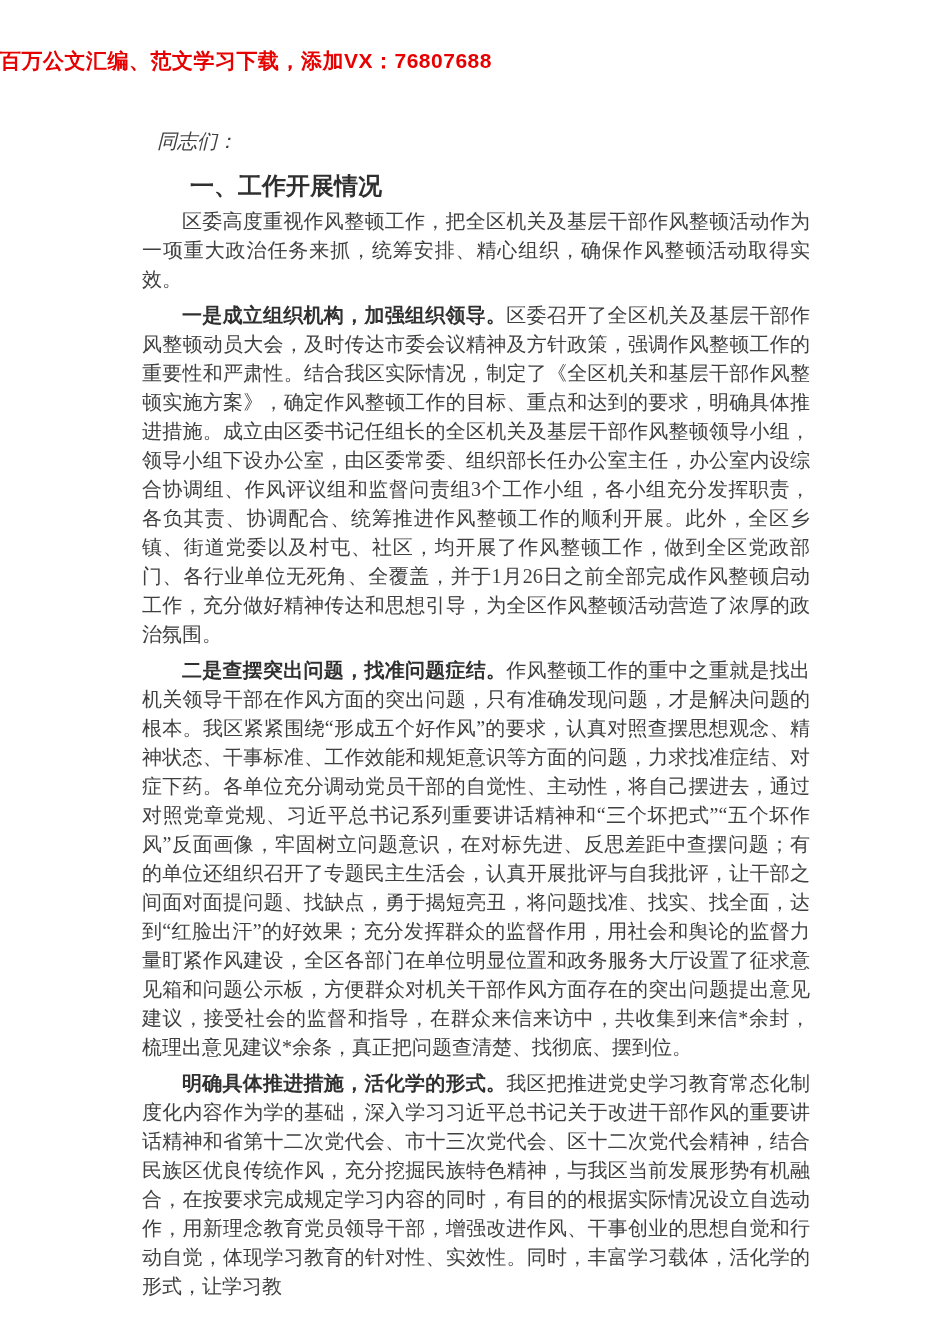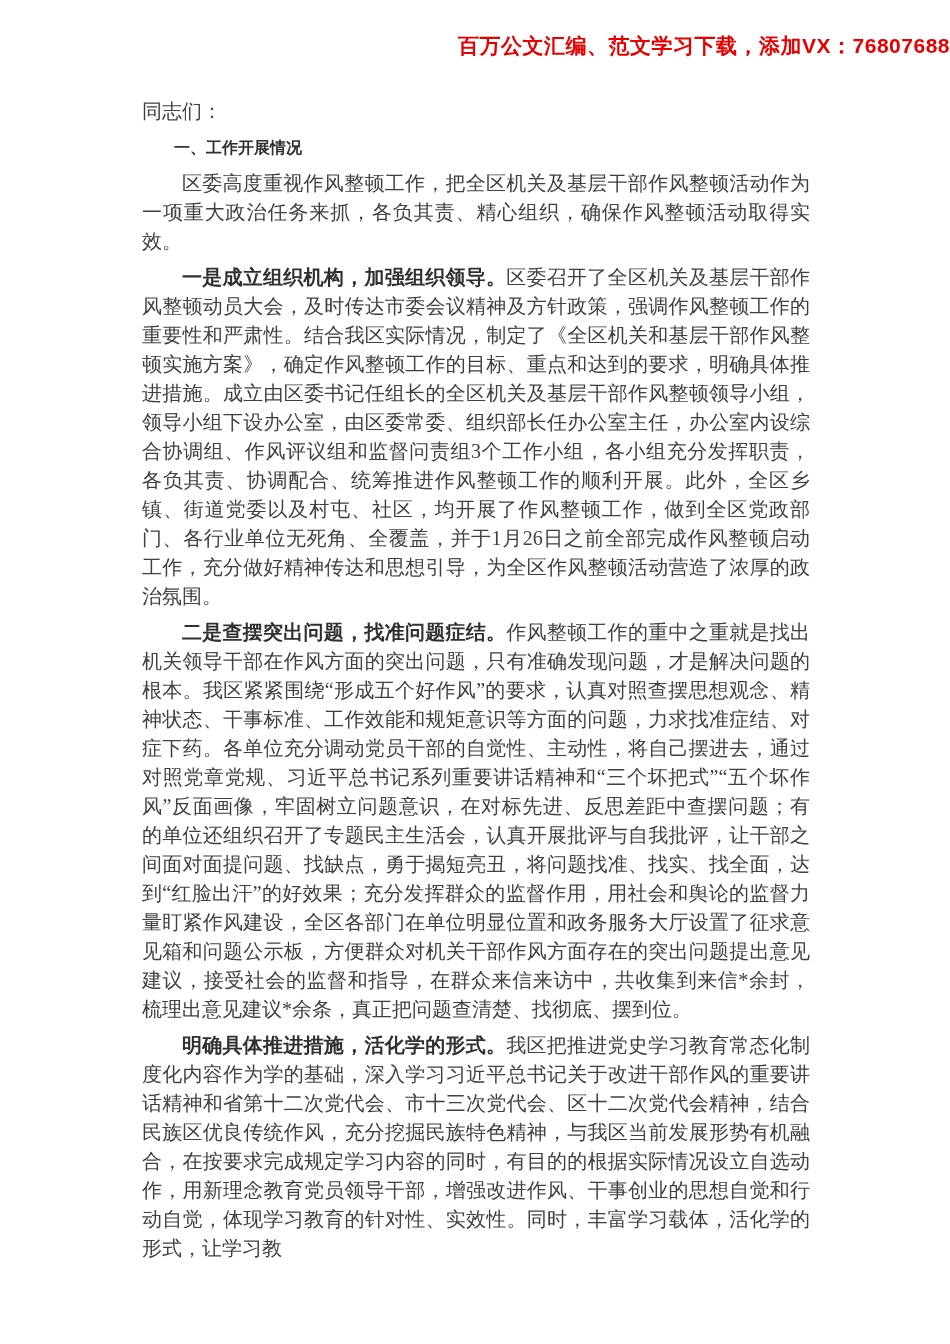--- a/index.html
+++ b/index.html
@@ -9,65 +9,66 @@
   }
   .page {
     position: relative;
     width: 950px;
     height: 1344px;
     background: #ffffff;
     overflow: hidden;
     font-family: "Liberation Serif", "DejaVu Serif", serif;
   }
   .ad-header {
-    padding-top: 33px;
-    text-align: right;
+    padding-top: 48px;
+    text-align: left;
     font-family: "Liberation Sans", "DejaVu Sans", sans-serif;
     font-weight: 700;
     font-size: 21px;
     line-height: 26px;
     letter-spacing: 0.5px;
   }
   .content {
     padding: 38px 140px 0 142px;
     font-size: 20px;
     line-height: 29px;
     color: #404040;
     text-align: justify;
   }
   .salutation {
-    margin: 0;
+    margin: 15px;
     text-indent: 0;
+    font-style: italic;
   }
   .para {
     margin: 7px 0;
     text-indent: 2em;
   }
   .section-heading {
     margin: 7px 0;
     text-indent: 2em;
     font-weight: 700;
     color: #303030;
     font-family: "Liberation Sans", "DejaVu Sans", sans-serif;
-    font-size: 16px;
+    font-size: 24px;
   }
   .lead {
     font-weight: 700;
     color: #303030;
     font-family: "Liberation Sans", "DejaVu Sans", sans-serif;
   }
 </style>
 </head>
 <body>
 
 <div class="page">
   <div class="ad-header" style="color: rgb(230, 0, 0);">百万公文汇编、范文学习下载，添加VX：76807688</div>
   <div class="content">
     <p class="salutation">同志们：</p>
     <div id="paragraphs">
         <p class="section-heading">一、工作开展情况</p>
-        <p class="para">区委高度重视作风整顿工作，把全区机关及基层干部作风整顿活动作为一项重大政治任务来抓，各负其责、精心组织，确保作风整顿活动取得实效。</p>
+        <p class="para">区委高度重视作风整顿工作，把全区机关及基层干部作风整顿活动作为一项重大政治任务来抓，统筹安排、精心组织，确保作风整顿活动取得实效。</p>
         <p class="para"><span class="lead">一是成立组织机构，加强组织领导。</span>区委召开了全区机关及基层干部作风整顿动员大会，及时传达市委会议精神及方针政策，强调作风整顿工作的重要性和严肃性。结合我区实际情况，制定了《全区机关和基层干部作风整顿实施方案》，确定作风整顿工作的目标、重点和达到的要求，明确具体推进措施。成立由区委书记任组长的全区机关及基层干部作风整顿领导小组，领导小组下设办公室，由区委常委、组织部长任办公室主任，办公室内设综合协调组、作风评议组和监督问责组3个工作小组，各小组充分发挥职责，各负其责、协调配合、统筹推进作风整顿工作的顺利开展。此外，全区乡镇、街道党委以及村屯、社区，均开展了作风整顿工作，做到全区党政部门、各行业单位无死角、全覆盖，并于1月26日之前全部完成作风整顿启动工作，充分做好精神传达和思想引导，为全区作风整顿活动营造了浓厚的政治氛围。</p>
         <p class="para"><span class="lead">二是查摆突出问题，找准问题症结。</span>作风整顿工作的重中之重就是找出机关领导干部在作风方面的突出问题，只有准确发现问题，才是解决问题的根本。我区紧紧围绕“形成五个好作风”的要求，认真对照查摆思想观念、精神状态、干事标准、工作效能和规矩意识等方面的问题，力求找准症结、对症下药。各单位充分调动党员干部的自觉性、主动性，将自己摆进去，通过对照党章党规、习近平总书记系列重要讲话精神和“三个坏把式”“五个坏作风”反面画像，牢固树立问题意识，在对标先进、反思差距中查摆问题；有的单位还组织召开了专题民主生活会，认真开展批评与自我批评，让干部之间面对面提问题、找缺点，勇于揭短亮丑，将问题找准、找实、找全面，达到“红脸出汗”的好效果；充分发挥群众的监督作用，用社会和舆论的监督力量盯紧作风建设，全区各部门在单位明显位置和政务服务大厅设置了征求意见箱和问题公示板，方便群众对机关干部作风方面存在的突出问题提出意见建议，接受社会的监督和指导，在群众来信来访中，共收集到来信*余封，梳理出意见建议*余条，真正把问题查清楚、找彻底、摆到位。</p>
         <p class="para"><span class="lead">明确具体推进措施，活化学的形式。</span>我区把推进党史学习教育常态化制度化内容作为学的基础，深入学习习近平总书记关于改进干部作风的重要讲话精神和省第十二次党代会、市十三次党代会、区十二次党代会精神，结合民族区优良传统作风，充分挖掘民族特色精神，与我区当前发展形势有机融合，在按要求完成规定学习内容的同时，有目的的根据实际情况设立自选动作，用新理念教育党员领导干部，增强改进作风、干事创业的思想自觉和行动自觉，体现学习教育的针对性、实效性。同时，丰富学习载体，活化学的形式，让学习教</p>
       </div>
   </div>
 </div>
 
 </body></html>

